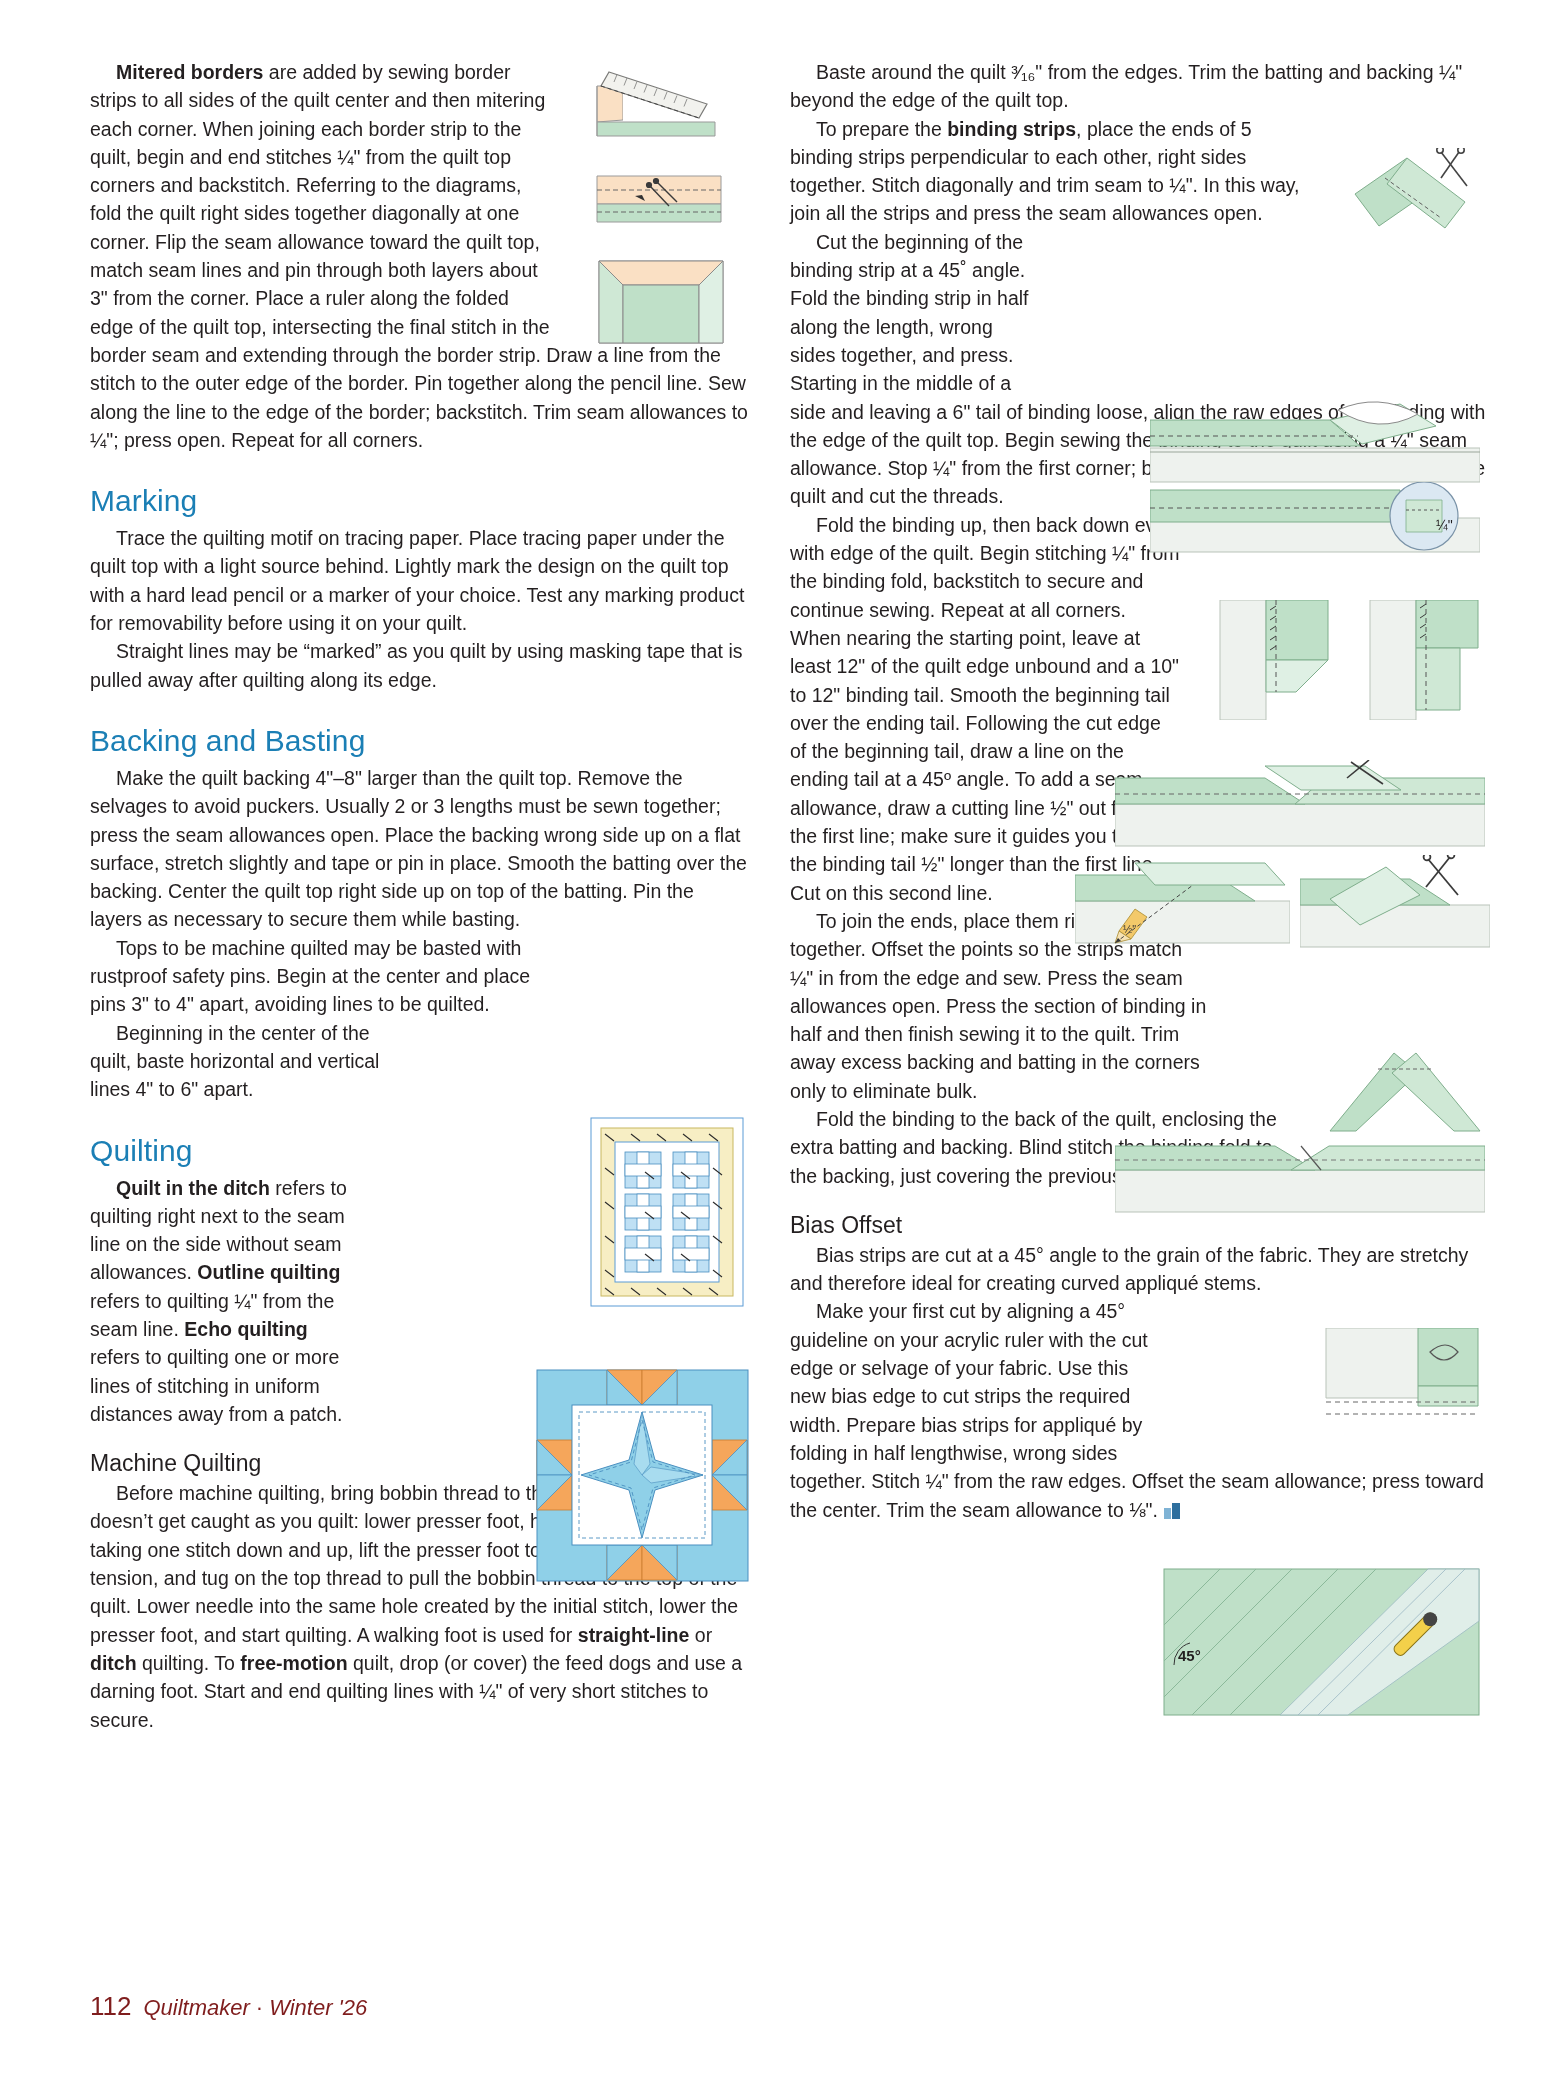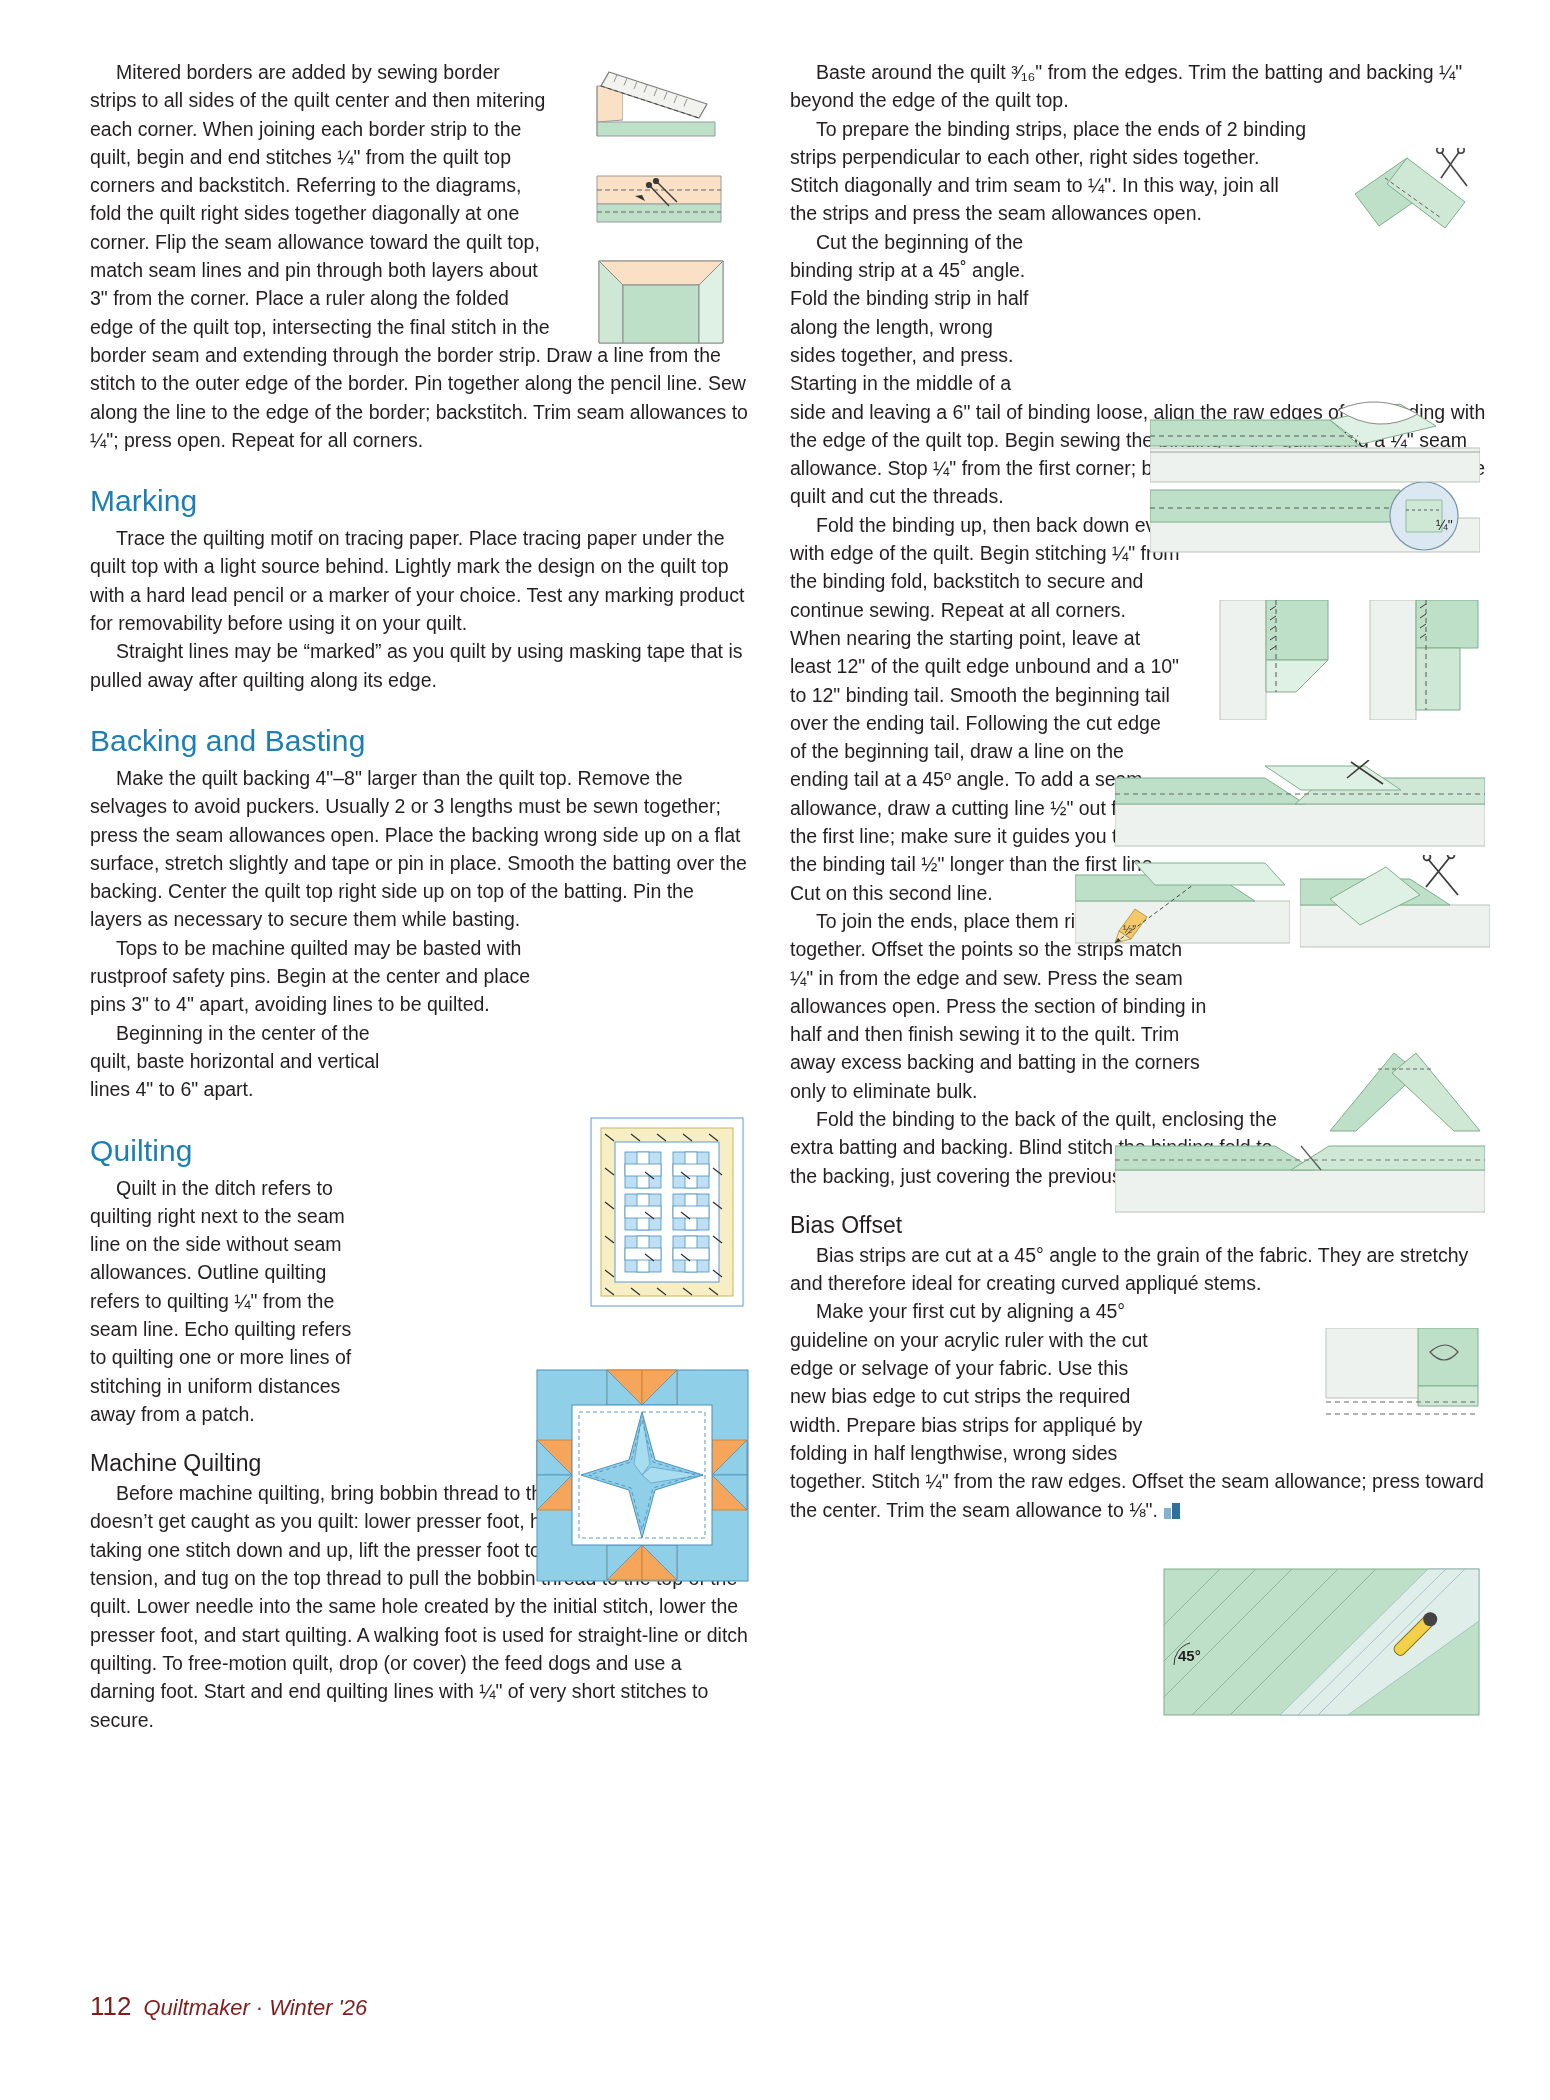--- a/index.html
+++ b/index.html
@@ -46,21 +46,21 @@
     margin: 30px 0 6px 0;
     letter-spacing: 0.1px;
   }
   h2.first { margin-top: 0; }
   h3 {
     font-size: 23px;
     font-weight: normal;
     color: #231f20;
     margin: 22px 0 2px 0;
   }
-  b, strong { font-weight: normal; }
+  b, strong { font-weight: bold; }
 
   .footer {
     position: absolute;
     left: 90px;
     bottom: 78px;
     font-size: 22px;
     color: #7f1d1d;
   }
   .footer .pg {
     font-size: 26px;
@@ -131,21 +131,21 @@
     <p class="ind">
       <span>Before machine quilting, bring bobbin thread to the top of the quilt so it doesn’t get caught as you quilt: lower presser foot, hold the top thread while taking one stitch down and up, lift the presser foot to release the thread tension, and tug on the top thread to pull the bobbin thread to the top of the quilt. Lower needle into the same hole created by the initial stitch, lower the presser foot, and start quilting. A walking foot is used for </span><b>straight-line</b><span> or </span><b>ditch</b><span> quilting. To </span><b>free-motion</b><span> quilt, drop (or cover) the feed dogs and use a darning foot. Start and end quilting lines with ¼" of very short stitches to secure.</span>
     </p>
   </div>
 
   <div class="col col-right" style="position:absolute; left:790px; top:58px; width:700px;">
     <p class="ind">Baste around the quilt ³⁄₁₆" from the edges. Trim the batting and backing ¼" beyond the edge of the quilt top.</p>
 
     <p class="ind">
       <span style="float:right; width:180px; height:145px;"></span>
-      <span>To prepare the </span><b>binding strips</b><span>, place the ends of 2 binding strips perpendicular to each other, right sides together. Stitch diagonally and trim seam to ¼". In this way, join all the strips and press the seam allowances open.</span>
+      <span>To prepare the </span><b>binding strips</b><span>, place the ends of 5 binding strips perpendicular to each other, right sides together. Stitch diagonally and trim seam to ¼". In this way, join all the strips and press the seam allowances open.</span>
     </p>
 
     <p class="ind">
       <span style="float:right; width:0px; height:86px;"></span>
       <span style="float:right; width:270px; height:150px;"></span>
       <span>Cut the beginning of the binding strip at a 45˚ angle. Fold the binding strip in half along the length, wrong sides together, and press. Starting in the middle of a side and leaving a 6" tail of binding loose, align the raw edges of the binding with the edge of the quilt top. Begin sewing the binding to the quilt using a ¼" seam allowance. Stop ¼" from the first corner; backstitch. Remove the needle from the quilt and cut the threads.</span>
     </p>
 
     <p class="ind">
       <span style="float:right; width:310px; height:346px;"></span>

